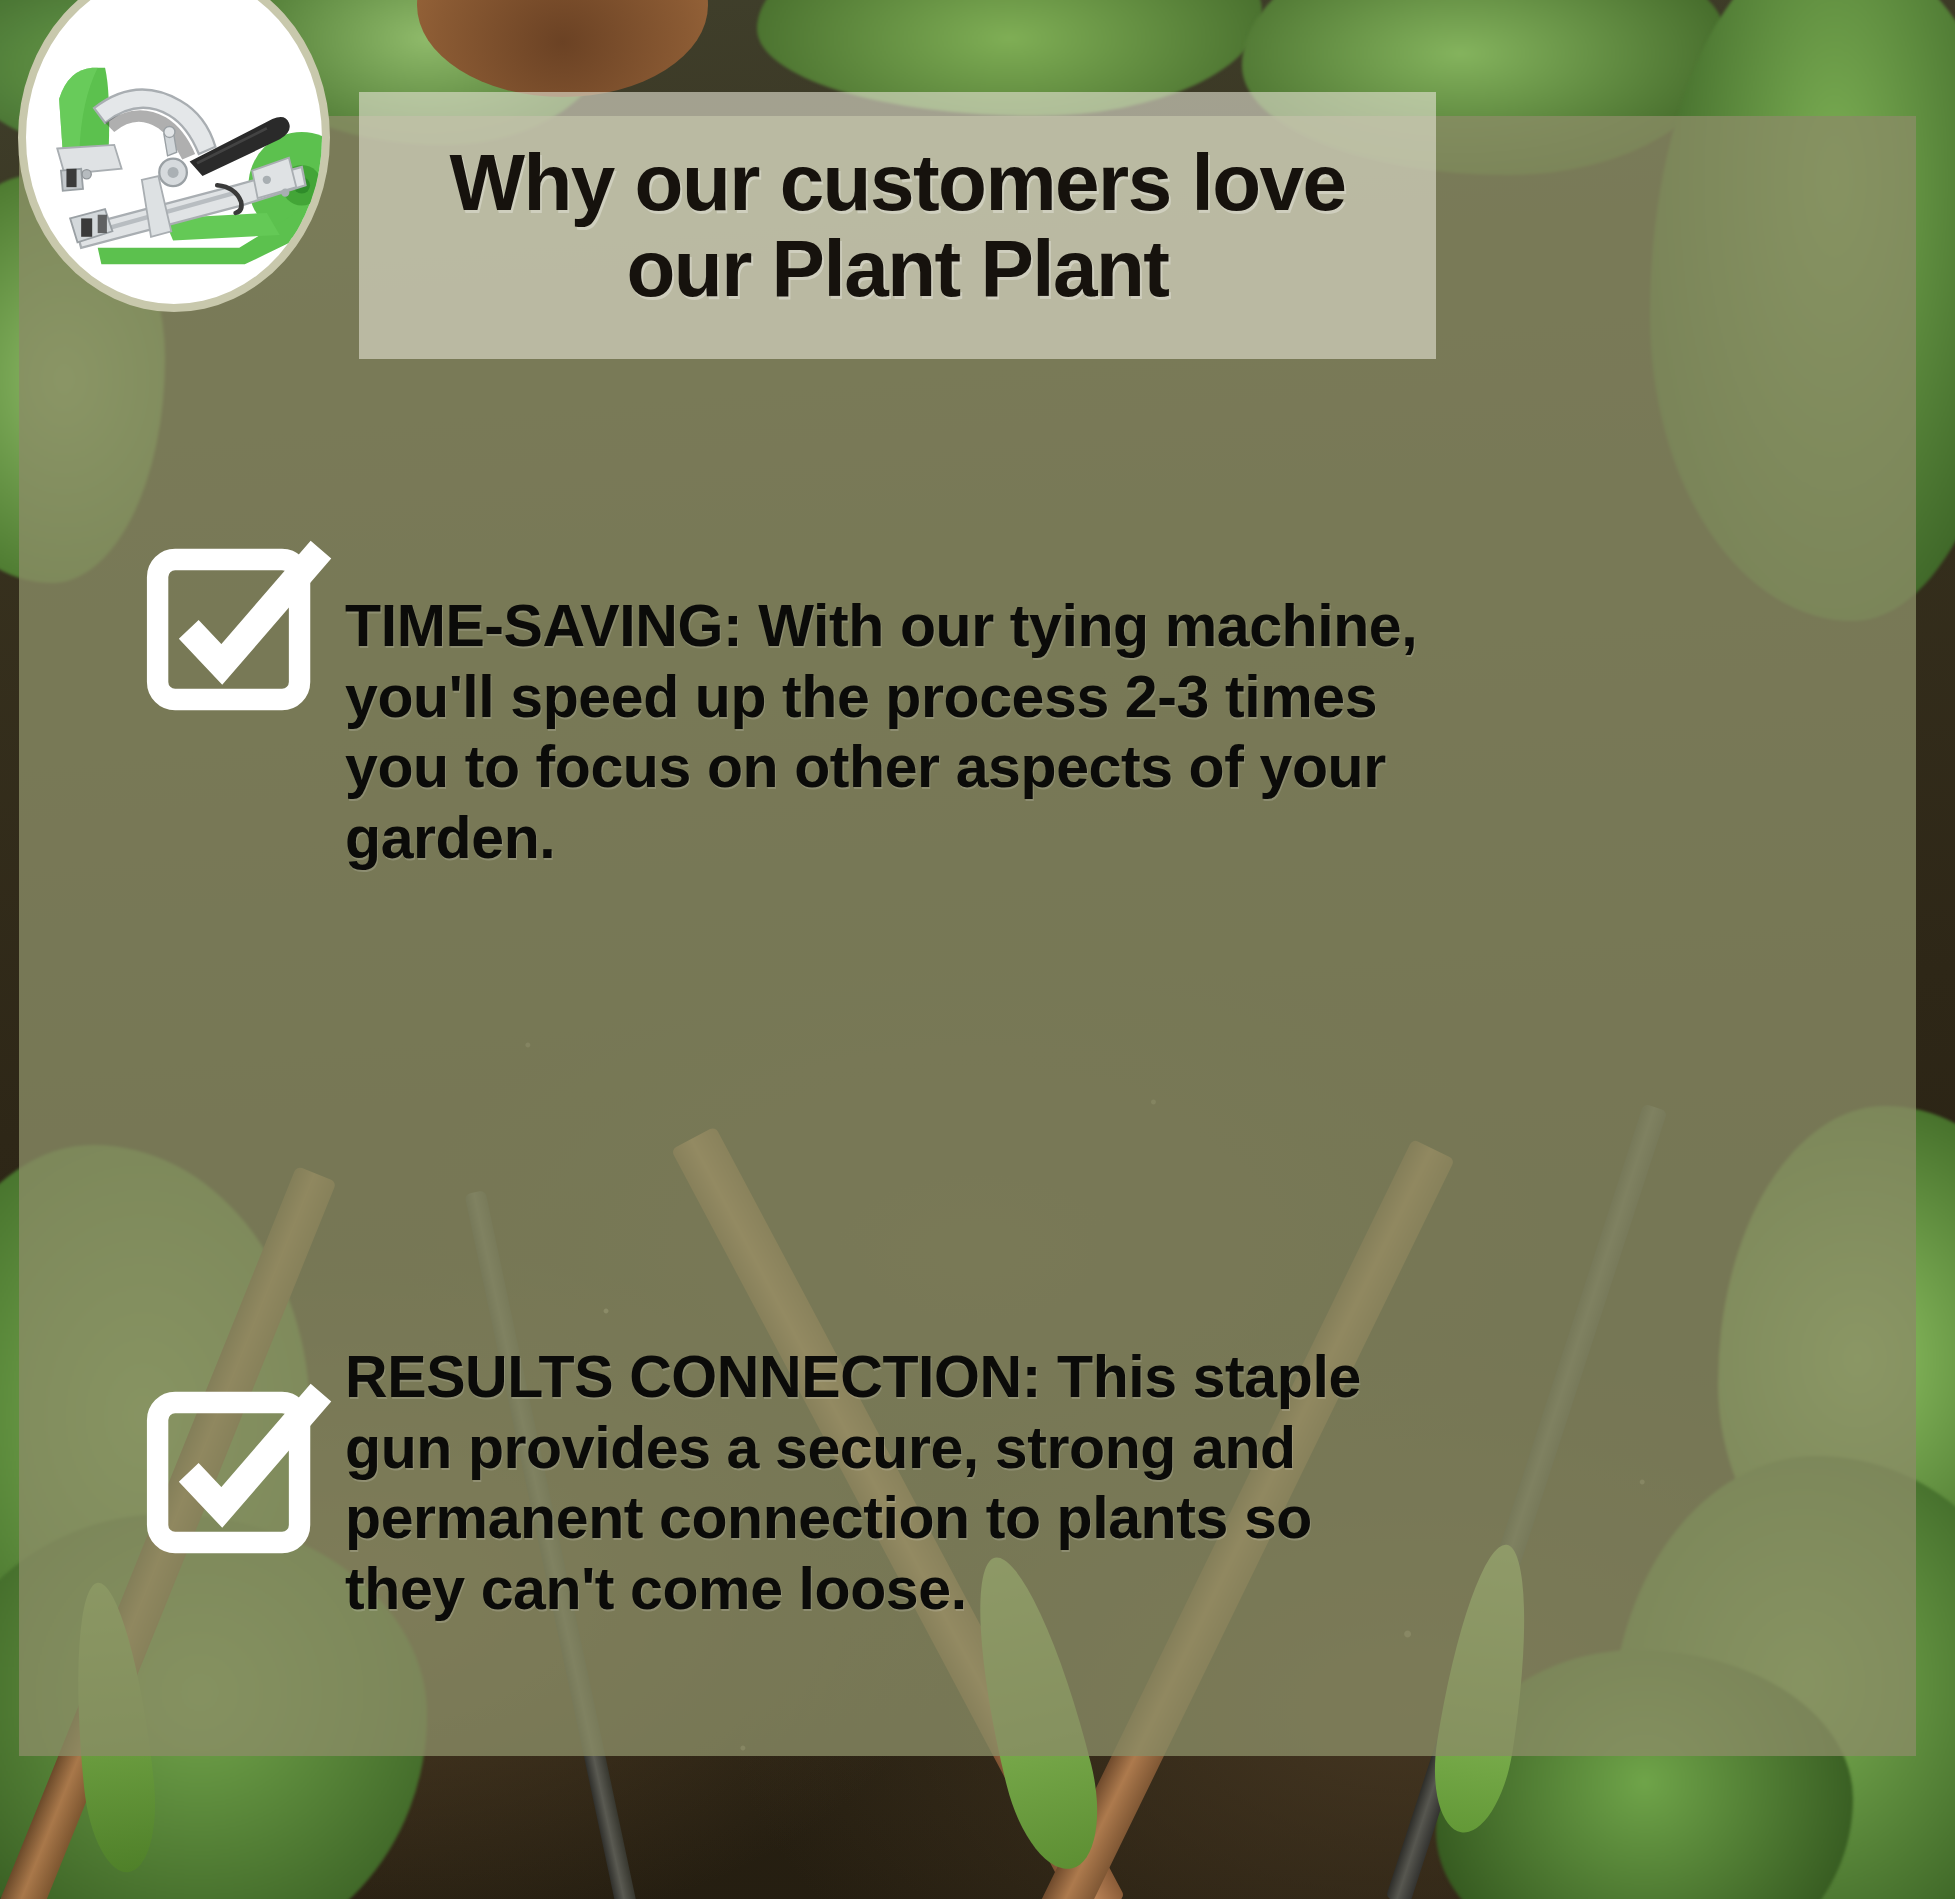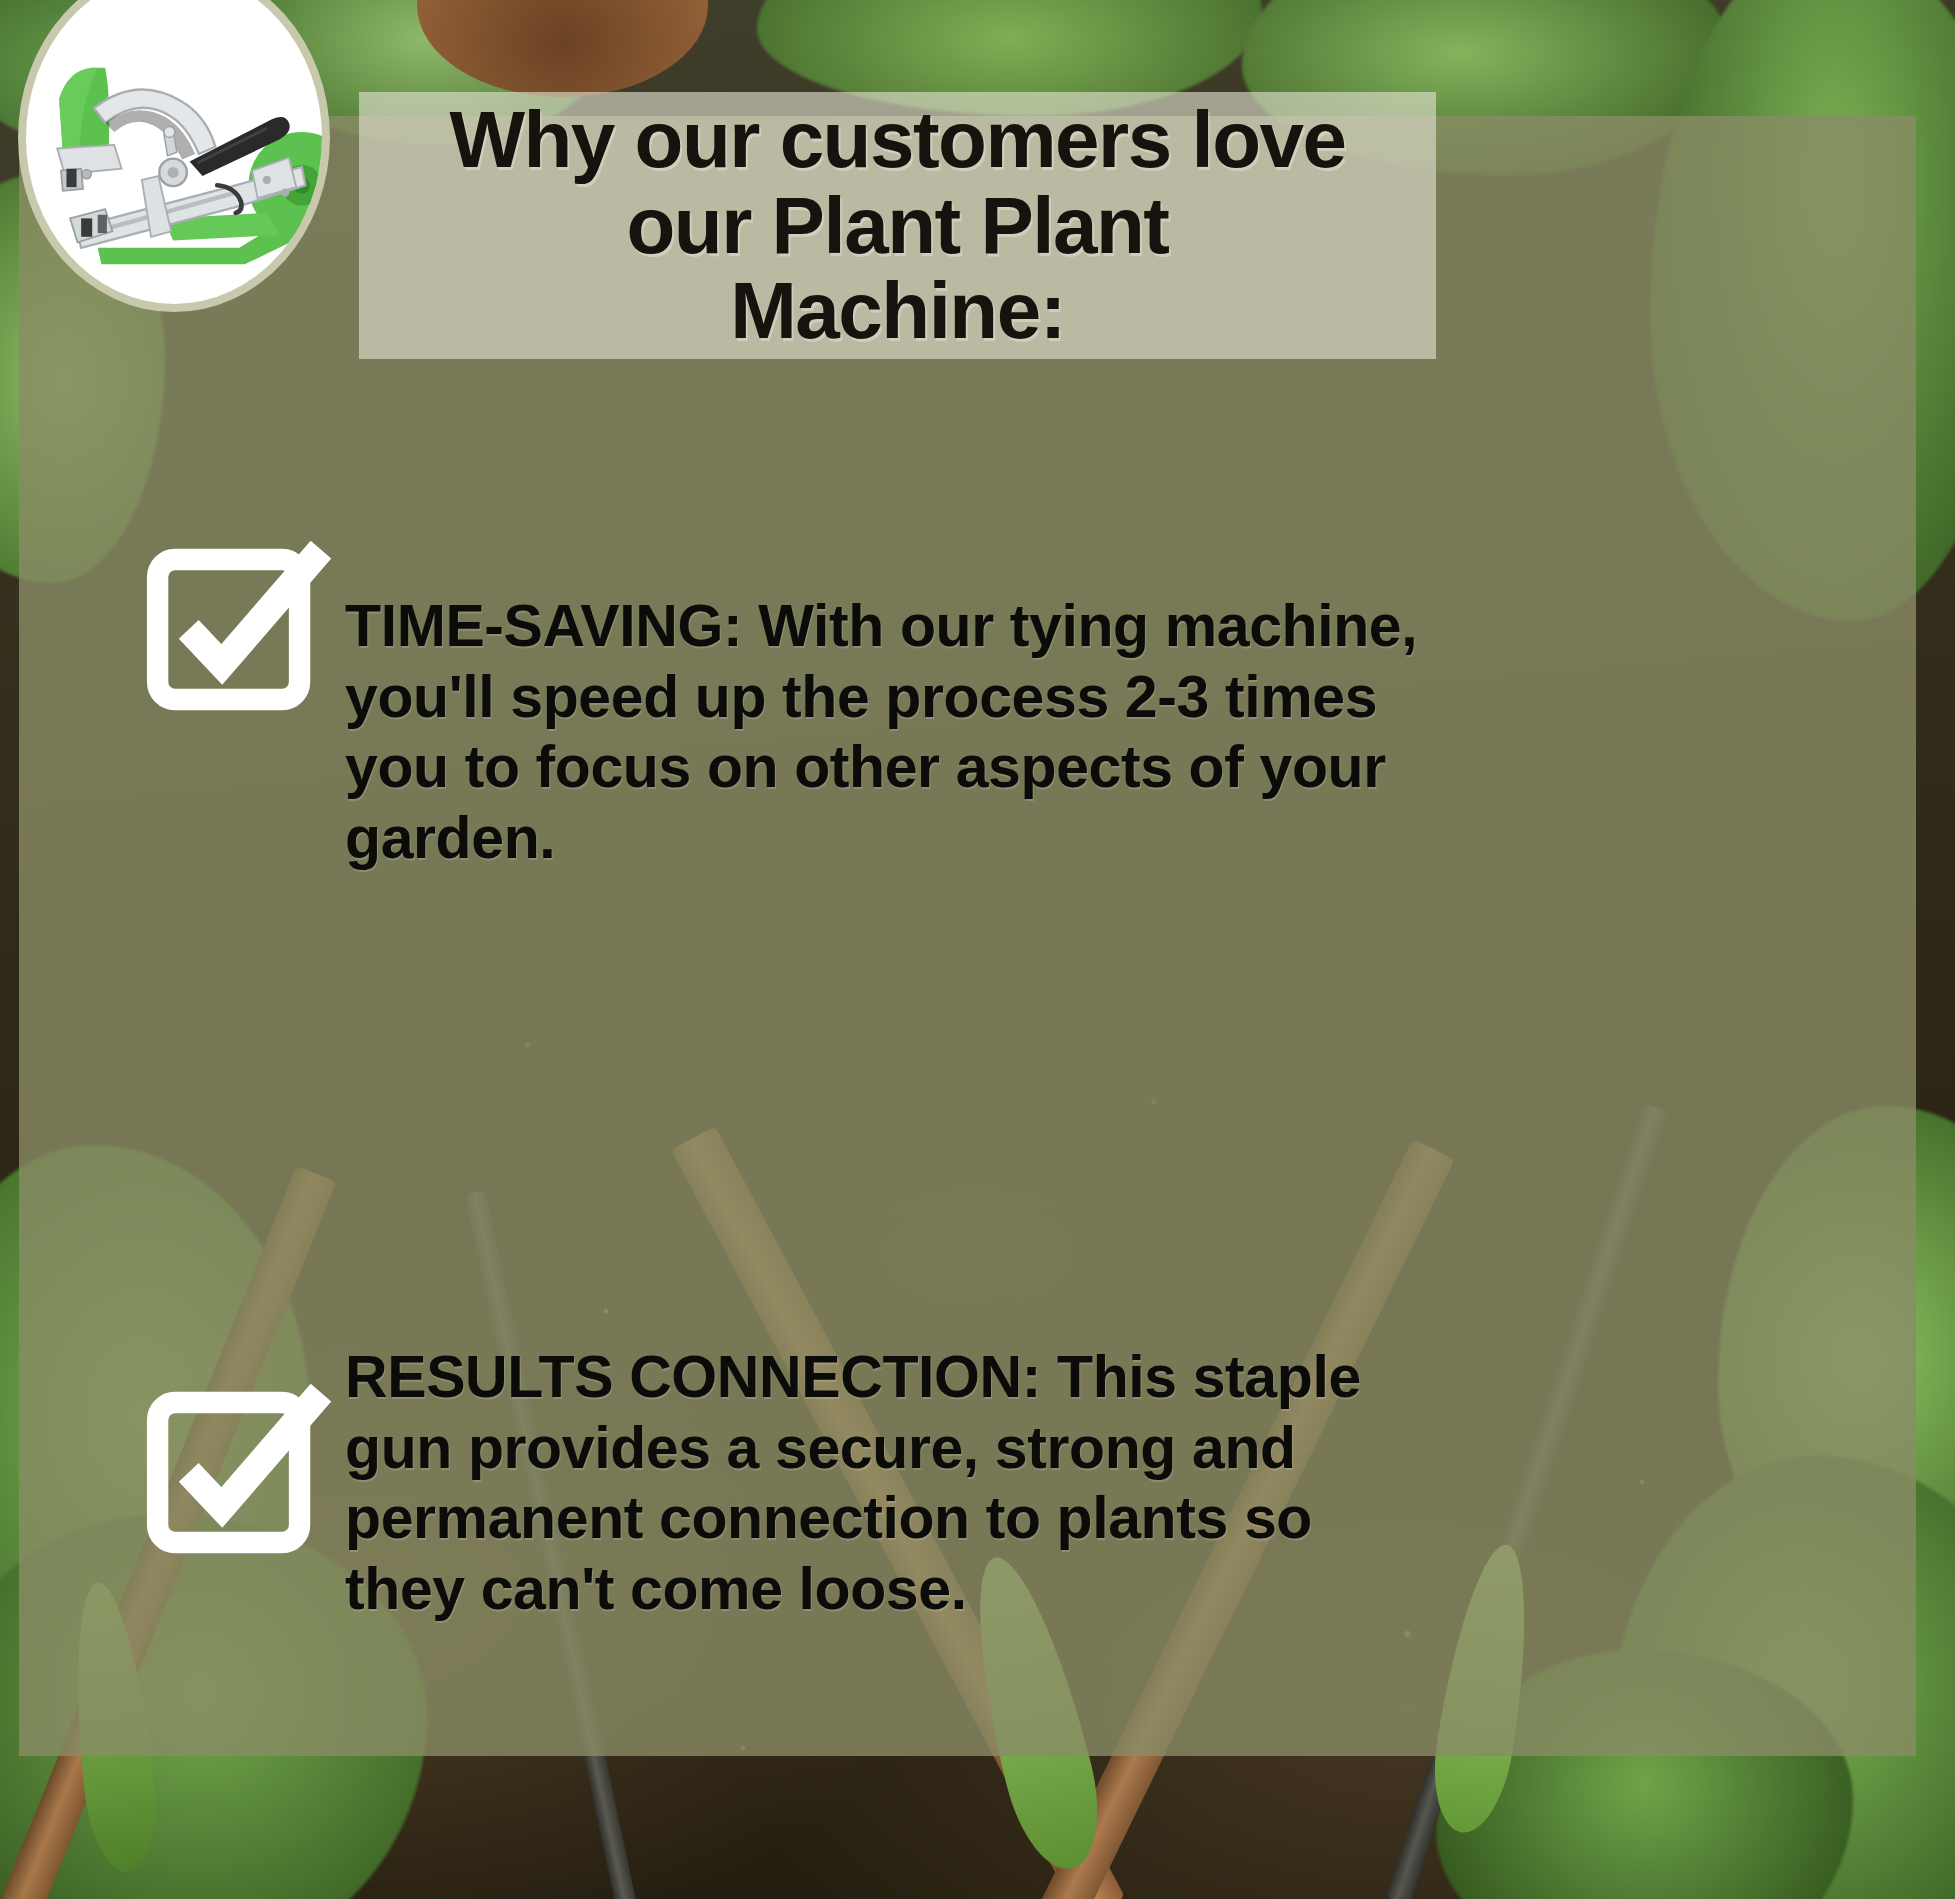--- a/index.html
+++ b/index.html
@@ -196,21 +196,20 @@
     <div class="leaf-blade" style="left:1446px; top:1543px; width:76px; height:291px; transform:rotate(9deg); background:linear-gradient(180deg,#a6d275,#639937);"></div>
     <div class="leaf-blade" style="left:78px; top:1582px; width:70px; height:291px; transform:rotate(-6deg); background:linear-gradient(180deg,#8fc25c,#4f8029);"></div>
   </div>
 
   <div class="overlay-panel"></div>
 
   <div class="title-box">
     <h1 class="title-text">
       <span>Why our customers love</span><br>
       <span>our Plant Plant</span><br>
-      <span>Machine:</span>
     </h1>
   </div>
 
   <div class="logo-badge">
     <svg class="logo-svg" viewBox="0 0 322 360">
 
       <circle cx="300" cy="232" r="58" fill="#5cc14e"></circle>
       <circle cx="300" cy="232" r="22" fill="#43a537"></circle>
       <circle cx="300" cy="232" r="9" fill="#2f8c2a"></circle>
 

